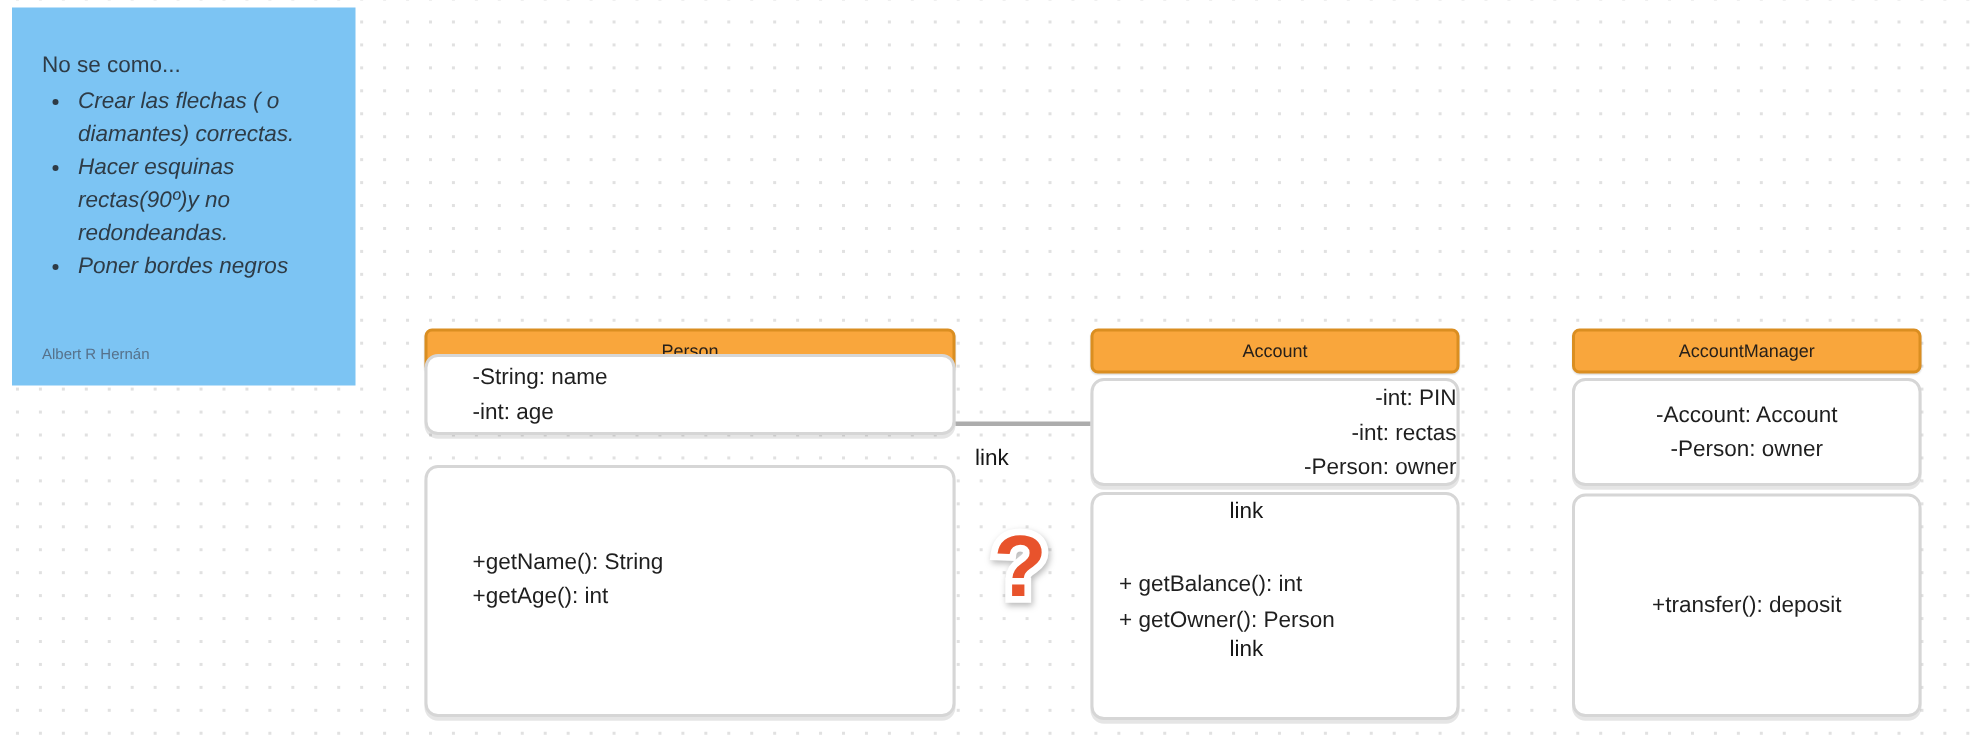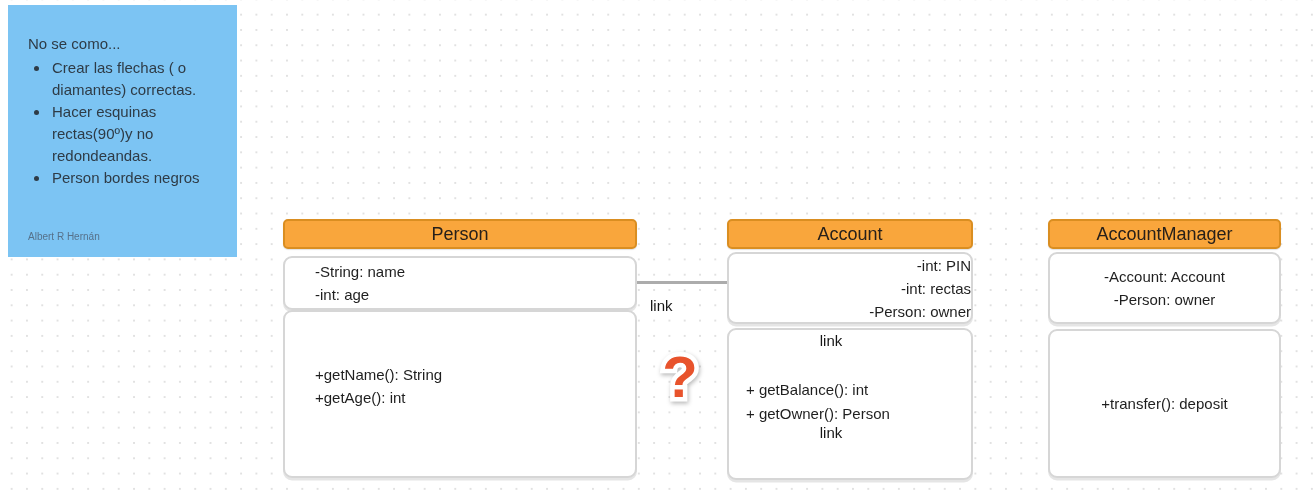--- a/index.html
+++ b/index.html
@@ -27,55 +27,55 @@
     font-size: 15px;
     line-height: 22px;
   }
   .note-title { position: absolute; left: 20px; top: 28px; }
   .note-list {
     position: absolute; left: 20px; top: 52px;
     width: 196px;
     padding-left: 22px;
     list-style: disc outside;
   }
-  .note-list li { padding-left: 2px; }
+  .note-list li { padding-left: 2px; font-style: italic; }
   .note-author {
     position: absolute; left: 20px; top: 221px;
     font-size: 10px; color: #56718a;
   }
 
   
   .uml-header {
     position: absolute;
     height: 30px;
     background: var(--header-bg, #f9a63c);
     border: 2px solid var(--header-border, #da8e21);
     border-radius: 5px;
     color: #27201a;
-    font-size: 18px;
+    font-size: 12px;
     line-height: 26px;
     text-align: center;
     box-shadow: 0 1px 1px rgba(0,0,0,0.12);
   }
   .uml-box {
     position: absolute;
     background: #ffffff;
     border: 2.5px solid var(--box-border, #d6d6d6);
     border-radius: 9px;
     box-shadow: 0 2.5px 0 rgba(0,0,0,0.10);
     color: #1f1f1f;
     font-size: 15px;
     line-height: 23px;
   }
   .col-left   { display: flex; flex-direction: column; justify-content: center; align-items: flex-start; padding-left: 30px; }
   .col-center { display: flex; flex-direction: column; justify-content: center; align-items: center; text-align: center; }
 
   
   .person-header  { left: 283px; top: 219px; width: 354px; }
-  .person-fields  { left: 283px; top: 256px; width: 354px; height: 54px; }
+  .person-fields  { left: 283px; top: 236px; width: 354px; height: 54px; }
   .person-methods { left: 283px; top: 310px; width: 354px; height: 168px; padding-bottom: 16px; }
 
   
   .account-header  { left: 727px; top: 219px; width: 246px; }
   .account-fields  { left: 727px; top: 252px; width: 246px; height: 72px; align-items: flex-end; }
   .account-methods { left: 727px; top: 328px; width: 246px; height: 152px; }
   .account-methods .method-lines { position: absolute; left: 17px; top: 48px; line-height: 24px; }
   .link-centered {
     position: absolute; left: 0; width: 100%;
     text-align: center; transform: translateX(-19px);
@@ -118,21 +118,21 @@
 </head>
 <body>
 
 <div class="canvas">
 
   <div class="note">
     <div class="note-title">No se como...</div>
     <ul class="note-list">
       <li>Crear las flechas ( o diamantes) correctas.</li>
       <li>Hacer esquinas rectas(90º)y no redondeandas.</li>
-      <li>Person bordes negros</li>
+      <li>Poner bordes negros</li>
     </ul>
     <div class="note-author">Albert R Hernán</div>
   </div>
 
   <div class="uml-header person-header">
     <span>Person</span>
   </div>
   <div class="uml-box col-left person-fields">
     <div>-String: name</div>
     <div>-int: age</div>

